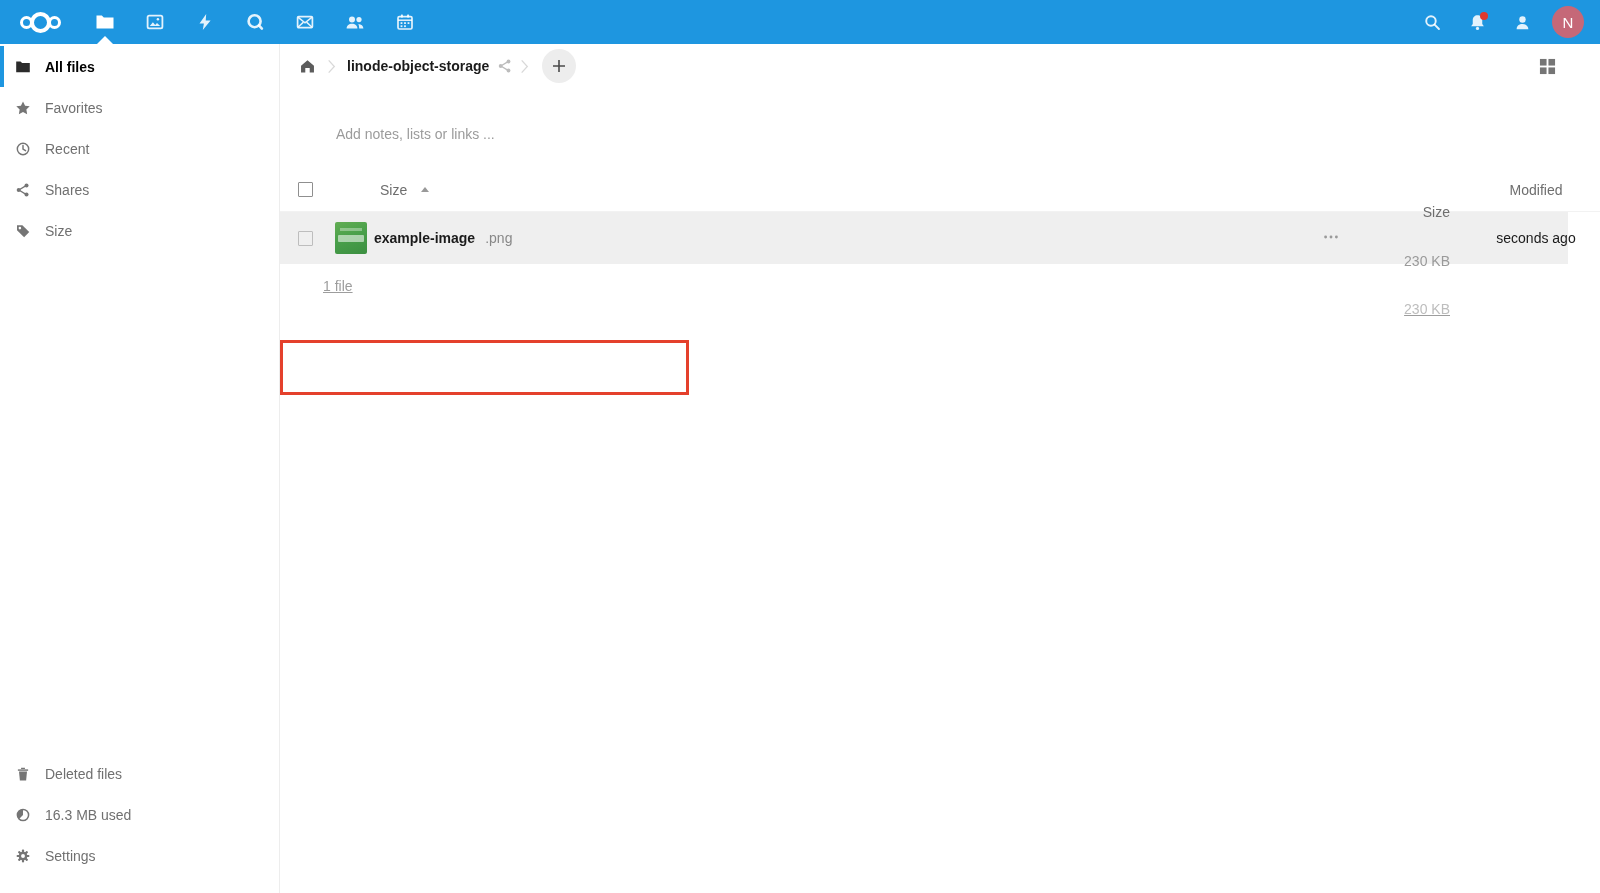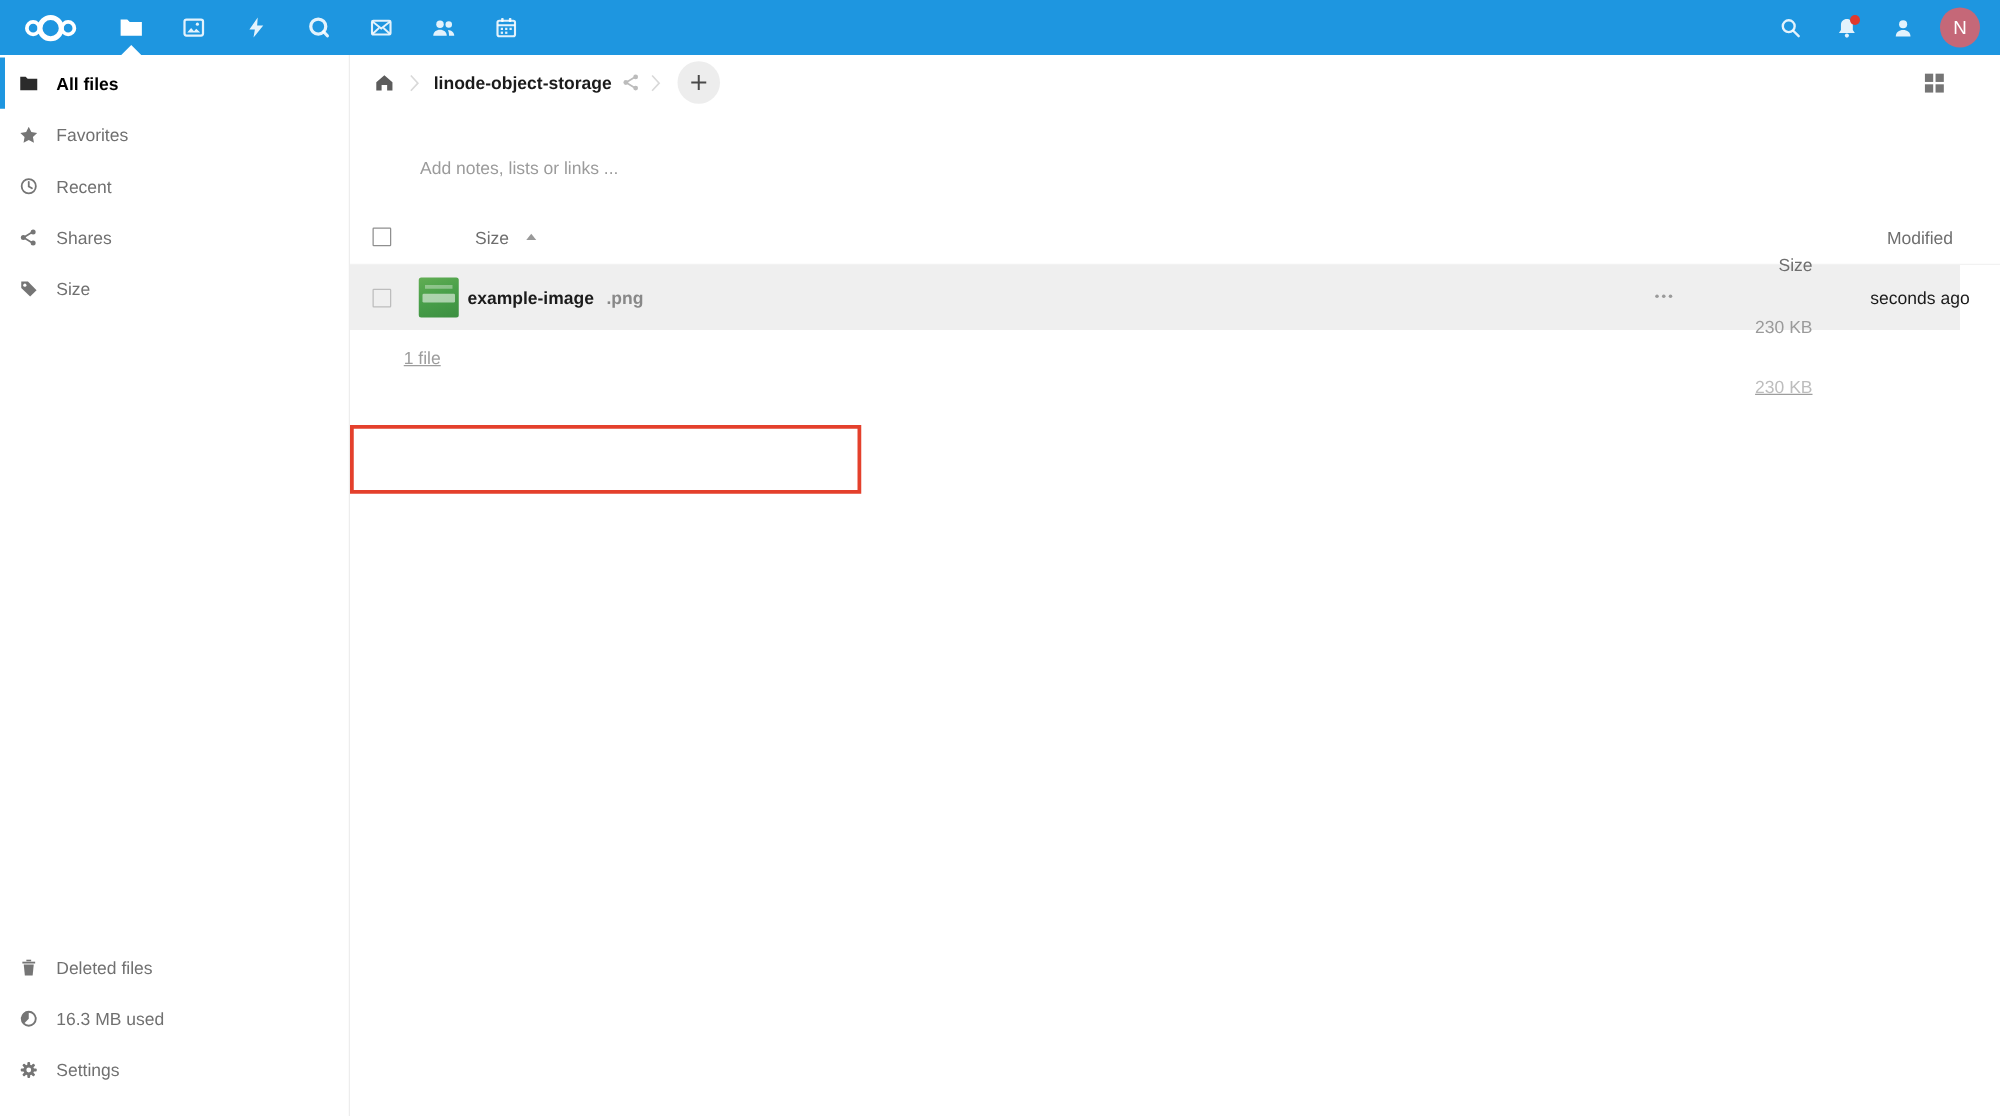--- a/index.html
+++ b/index.html
@@ -78,21 +78,21 @@
   .fl-row { height:52px; display:flex; align-items:center; cursor:pointer;
             background:linear-gradient(to right,#efefef calc(100% - 32px),#fff calc(100% - 32px)); }
   .fl-row .checkbox { border-color:#bdbdbd; background:transparent; }
   .thumb { width:32px; height:32px; border-radius:2px; flex:none; margin-right:7px;
            background:linear-gradient(160deg,#62ad53 0%,#49a04a 45%,#3c8f41 100%);
            position:relative; overflow:hidden; }
   .thumb::after { content:""; position:absolute; left:3px; right:3px; top:13px; height:7px;
                   background:rgba(255,255,255,.55); border-radius:1px;
                   box-shadow:0 -9px 0 -2px rgba(255,255,255,.35); }
   .fname { color:#1b1b1b; font-weight:bold; }
-  .fext { color:#888; font-weight:bold;padding-left:10px; }
+  .fext { color:#888; font-weight:normal;padding-left:10px; }
   .dots-icon { color:#9a9a9a; }
   .row-size { color:#9a9a9a; }
   .row-modified { color:#1a1a1a; }
 
   .fl-summary { height:44px; display:flex; align-items:center; color:#9d9d9d;text-decoration:underline; }
   .summary-name { flex:1; padding-left:43px; }
   .summary-size { color:#bdbdbd; }
 
   .annotation-box { position:absolute; left:0; top:172px; width:409px; height:55px;
                     border:3px solid #e4402c; z-index:5; pointer-events:none; }

